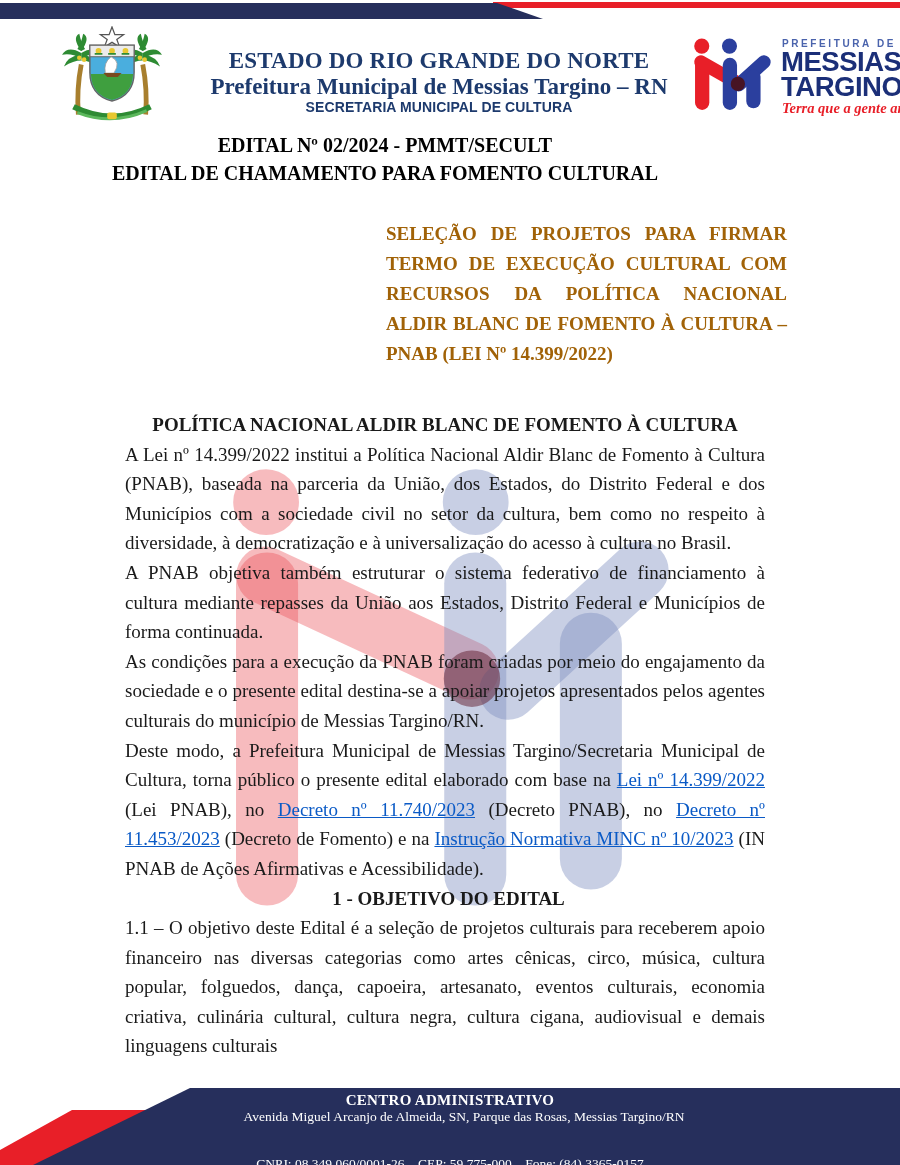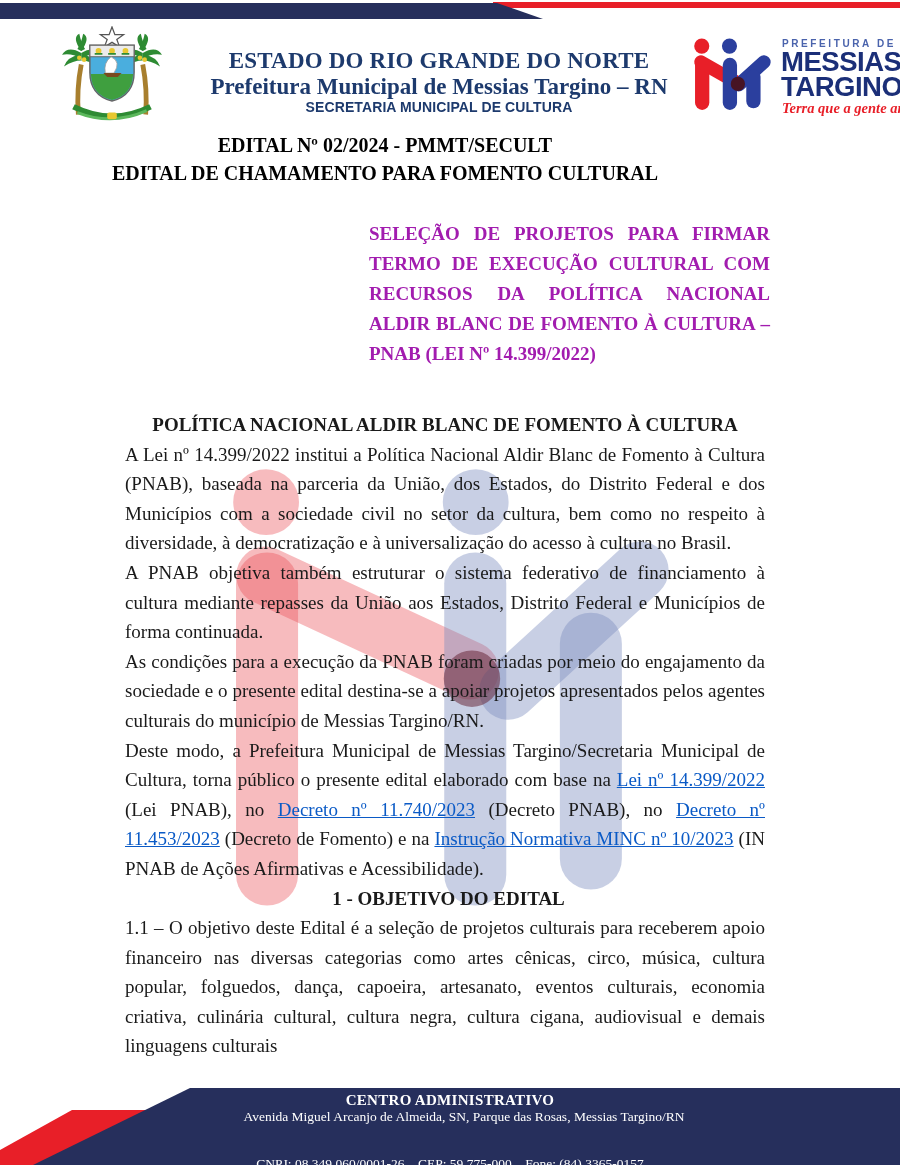--- a/index.html
+++ b/index.html
@@ -21,22 +21,22 @@
             font-size:10px;letter-spacing:2.6px;color:#4a63ac;font-weight:bold;white-space:nowrap;}
   .logo-n1{position:absolute;left:95px;top:11px;font-family:"Liberation Sans",sans-serif;
            font-size:27px;font-weight:bold;color:#1b2f78;letter-spacing:-.5px;transform:scaleX(1.02);transform-origin:left;}
   .logo-n2{position:absolute;left:95px;top:36px;font-family:"Liberation Sans",sans-serif;
            font-size:27px;font-weight:bold;color:#1b2f78;letter-spacing:-.5px;transform:scaleX(1.02);transform-origin:left;}
   .logo-slogan{position:absolute;left:96px;top:64px;font-size:14.5px;font-style:italic;font-weight:bold;
                color:#e81f28;white-space:nowrap;}
   
   .title-block{position:absolute;left:0;top:131px;width:770px;text-align:center;
                font-weight:bold;font-size:20px;line-height:28px;color:#000;}
-  .subject{position:absolute;left:369px;top:219px;width:401px;font-weight:bold;font-size:19px;
-           line-height:30px;text-align:justify;color:#a21caf;}
+  .subject{position:absolute;left:386px;top:219px;width:401px;font-weight:bold;font-size:19px;
+           line-height:30px;text-align:justify;color:#a16207;}
   
   .watermark{position:absolute;left:205px;top:455px;width:470px;height:452px;z-index:0;}
   
   .doc-body{position:absolute;left:125px;top:410px;width:640px;z-index:1;
             font-size:19px;line-height:29.6px;}
   .block{margin:0;text-align:justify;}
   .heading-center{text-align:center;font-weight:bold;}
   .heading-left{text-align:center;font-weight:bold;padding-left:7px;}
   .doc-link{color:#0a5ac6;text-decoration:underline;cursor:pointer;}
   

